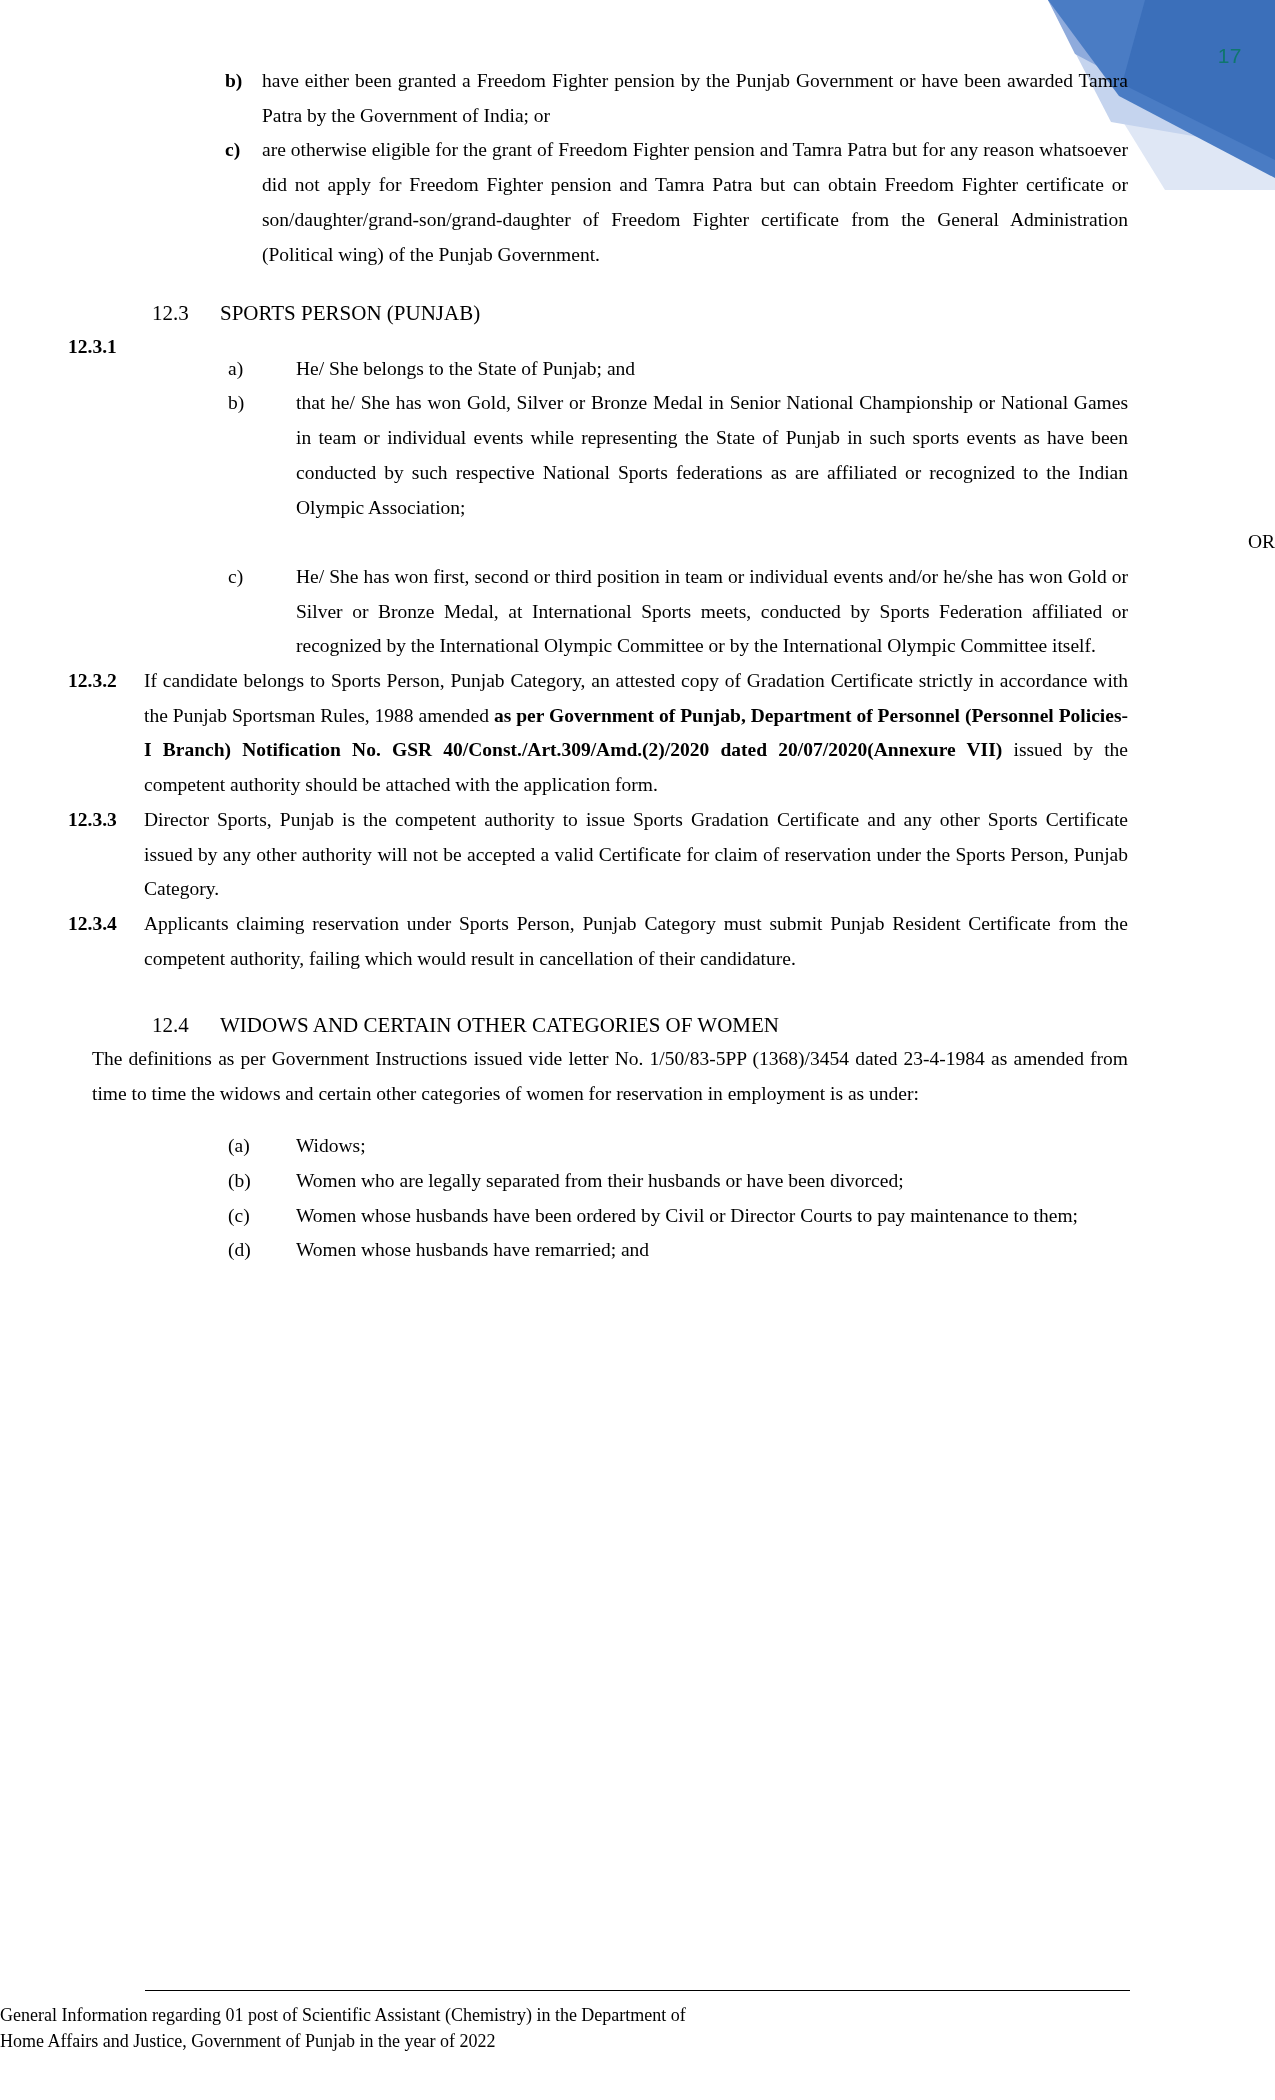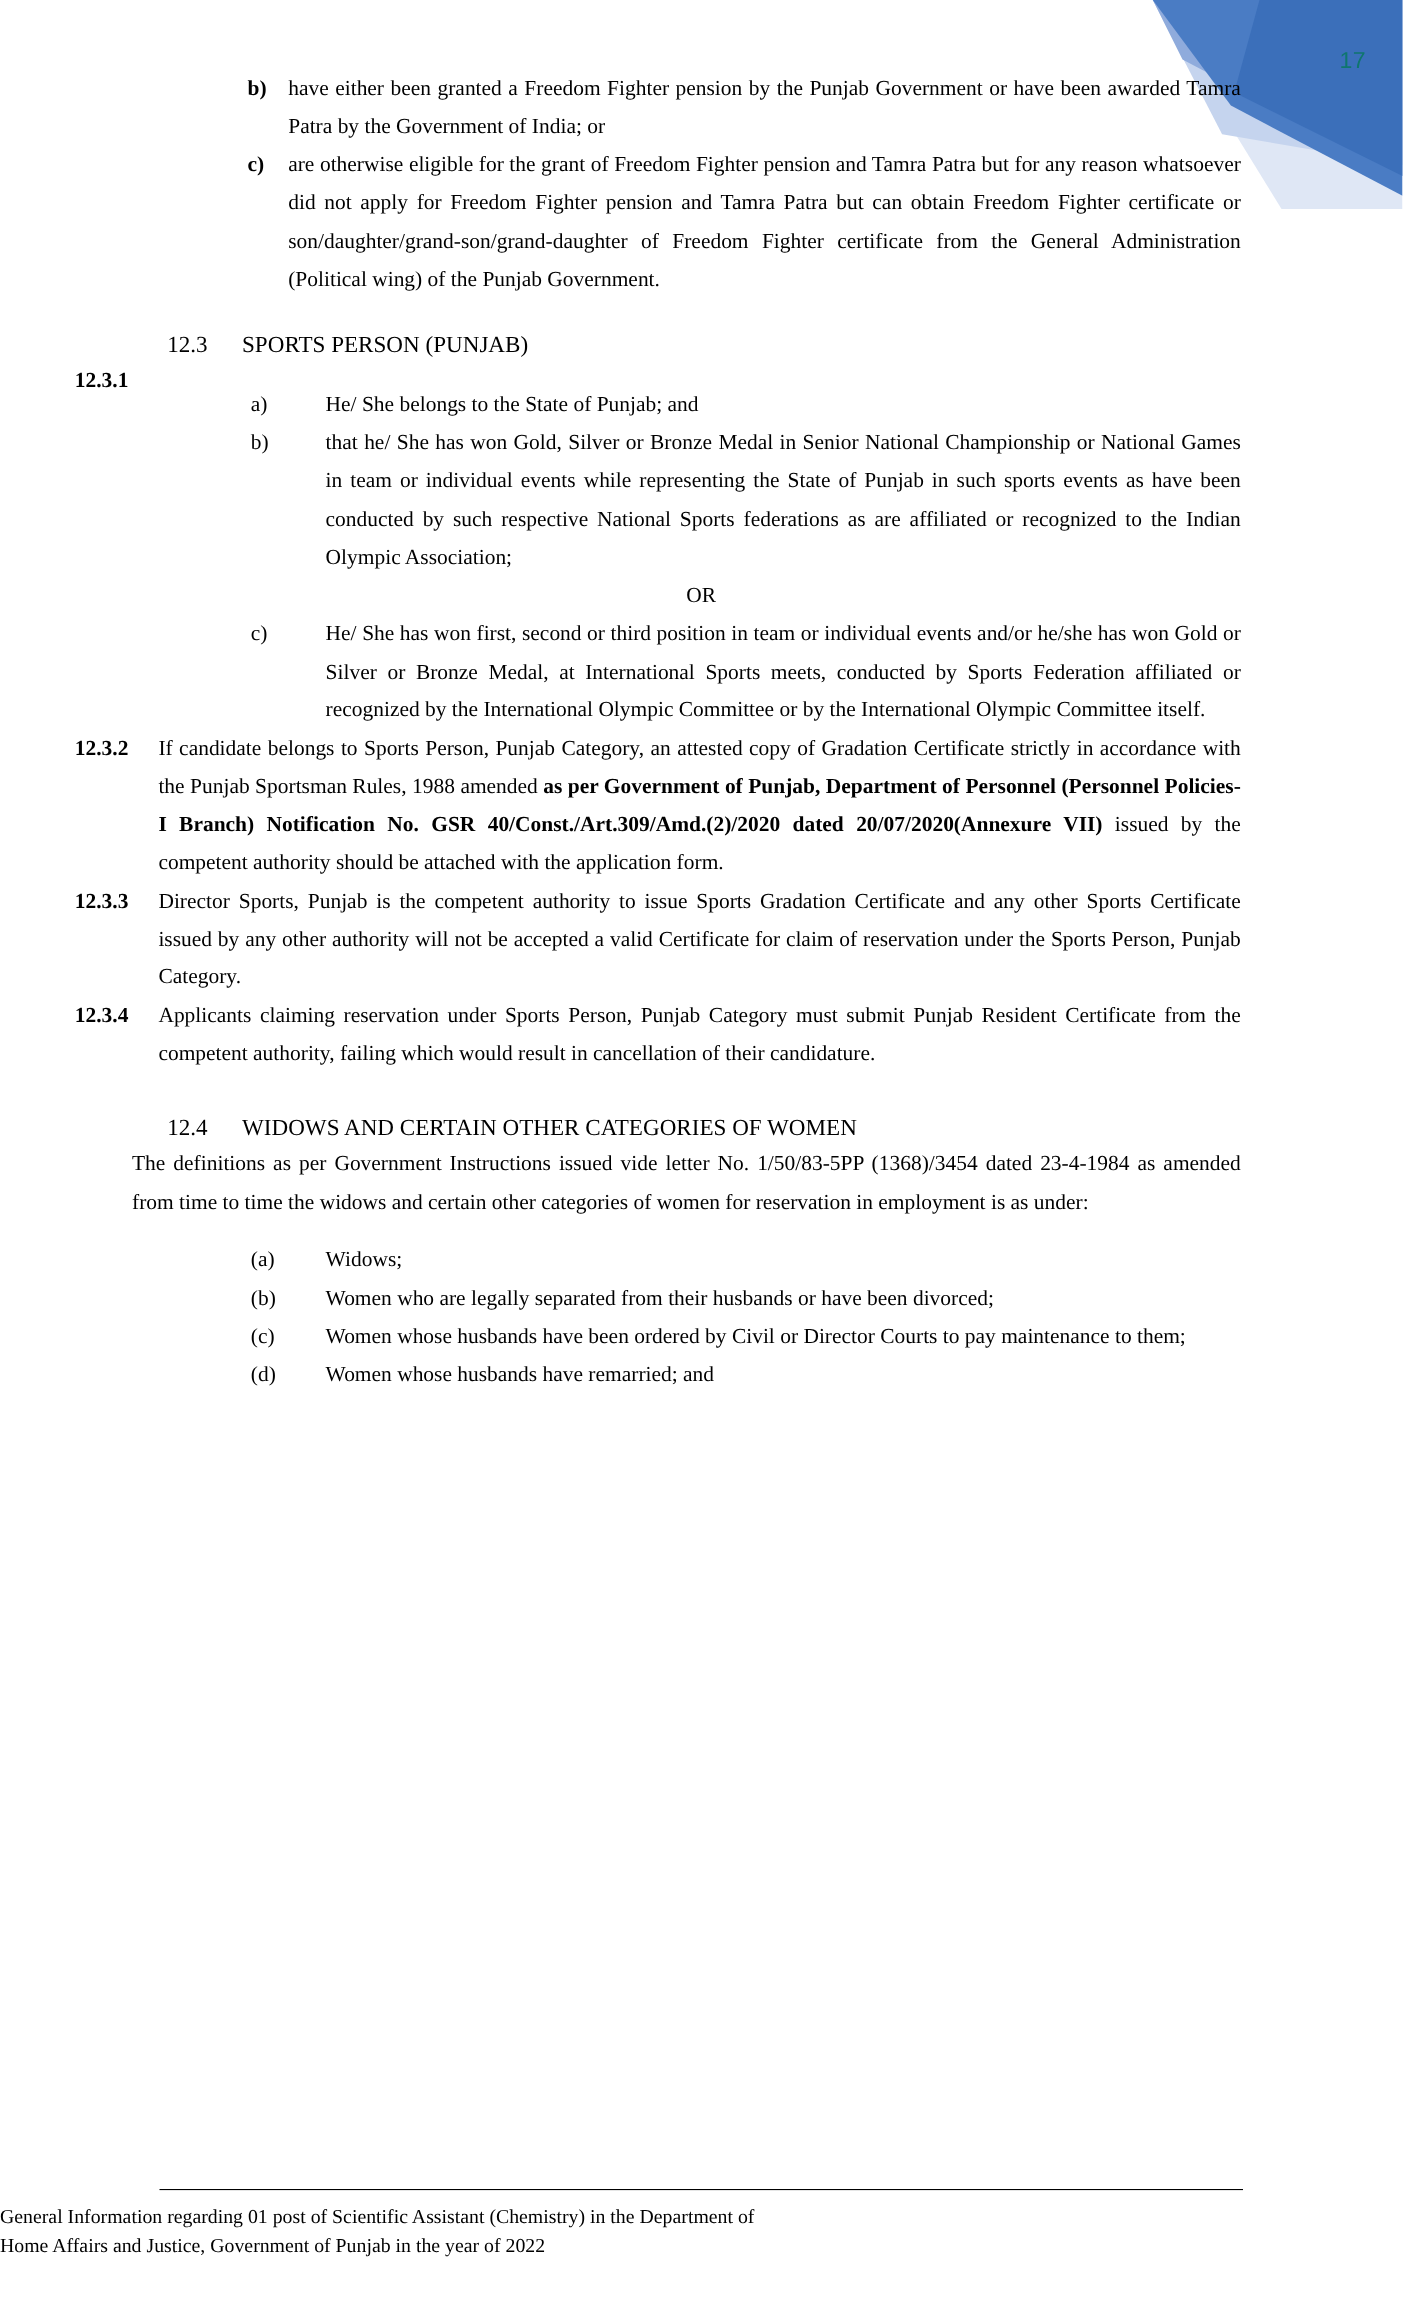--- a/index.html
+++ b/index.html
@@ -116,21 +116,21 @@
     margin-right: 147px;
     padding-left: 68px;
   }
   .sub-list > li > .marker {
     position: absolute;
     left: 0;
     top: 0;
   }
 
   .or-line {
-    text-align: center;
+    text-align: right;
     line-height: 1.78;
     font-size: 19.5px;
   }
 
   .spacer-sm { height: 14px; }
   .spacer-md { height: 26px; }
   .spacer-lg { height: 40px; }
 
   b, .bold { font-weight: bold; }
 
@@ -228,21 +228,21 @@
     <span>Applicants claiming reservation under Sports Person, Punjab Category must submit Punjab Resident Certificate from the competent authority, failing which would result in cancellation of their candidature.</span>
   </div>
 
   <div class="spacer-md" style="height:34px;"></div>
 
   <div class="section-heading">
     <span class="sh-num">12.4</span>
     <span class="sh-title">WIDOWS AND CERTAIN OTHER CATEGORIES OF WOMEN</span>
   </div>
 
-  <div class="clause block" style="padding-left:0;margin-left:120px;">
+  <div class="clause block" style="padding-left:0;margin-left:92px;">
     <span>The definitions as per Government Instructions issued vide letter No. 1/50/83-5PP (1368)/3454 dated 23-4-1984 as amended from time to time the widows and certain other categories of women for reservation in employment is as under:</span>
   </div>
 
   <div class="spacer-sm" style="height:18px;"></div>
 
   <ul class="sub-list block">
     <li>
       <span class="marker">(a)</span>
       <span>Widows;</span>
     </li>

